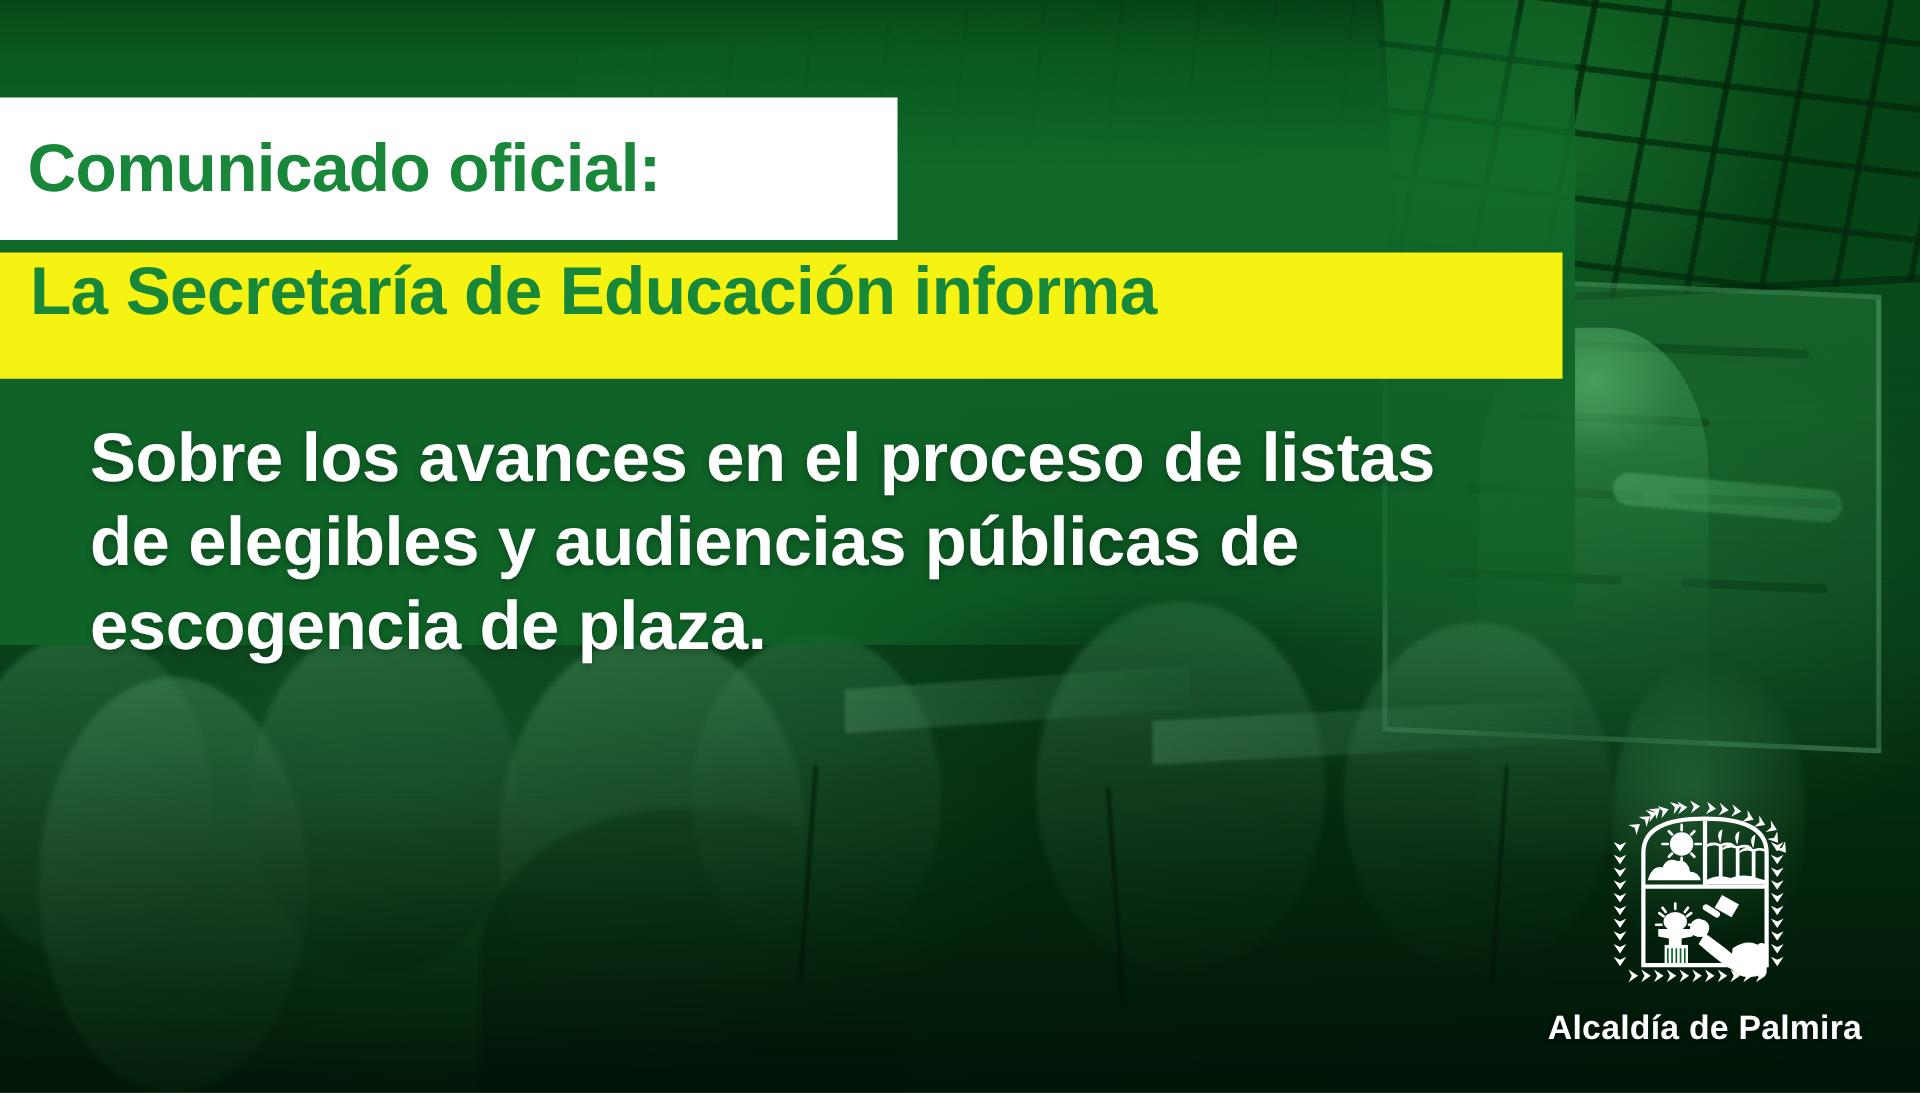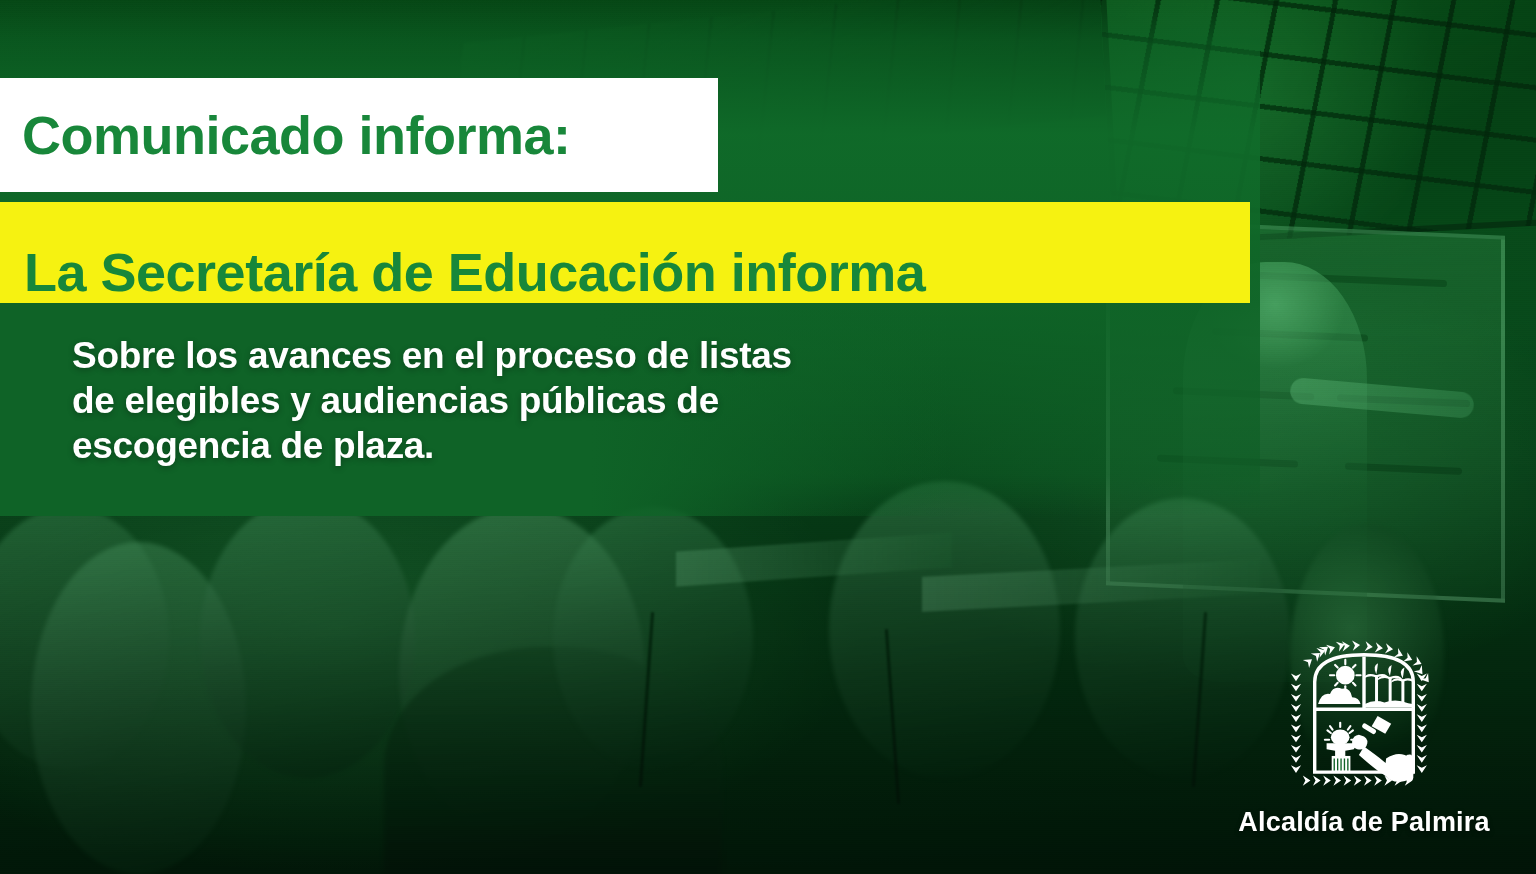--- a/index.html
+++ b/index.html
@@ -156,38 +156,38 @@
     font-weight:bold;
     letter-spacing:-.5px;
     padding-left:22px;
     white-space:nowrap;
   }
   .band-yellow {
     position:absolute;
     left:0; top:202px;
     width:1250px; height:101px;
     background:#f6f211;
-    display:flex; align-items:flex-end;
+    display:flex; align-items:flex-start;
   }
   .band-yellow .band-text {
     color:#17873a;
     font-size:54px;
     font-weight:bold;
     letter-spacing:-.5px;
     padding-left:24px;
     white-space:nowrap;
   }
 
   
   .body-copy {
     position:absolute;
     left:72px; top:333px;
     width: 1130px;
     color:#ffffff;
-    font-size:37px;
+    font-size:55px;
     font-weight:bold;
     line-height:1.22;
     letter-spacing:-.3px;
     text-shadow: 0 2px 6px rgba(0,0,0,.30);
   }
   .body-copy span { display:block; white-space:nowrap; }
 
   
   .logo {
     position:absolute;
@@ -266,21 +266,21 @@
 
     <div class="photo-duotone"></div>
     <div class="photo-tint"></div>
     <div class="photo-grain"></div>
   </div>
 
   <div class="text-panel"></div>
   <div class="left-solid"></div>
 
   <div class="band-white">
-    <div class="band-text">Comunicado informa:</div>
+    <div class="band-text">Comunicado oficial:</div>
   </div>
 
   <div class="band-yellow">
     <div class="band-text">La Secretaría de Educación informa</div>
   </div>
 
   <div class="body-copy">
     <span>Sobre los avances en el proceso de listas</span>
     <span>de elegibles y audiencias públicas de</span>
     <span>escogencia de plaza.</span>

